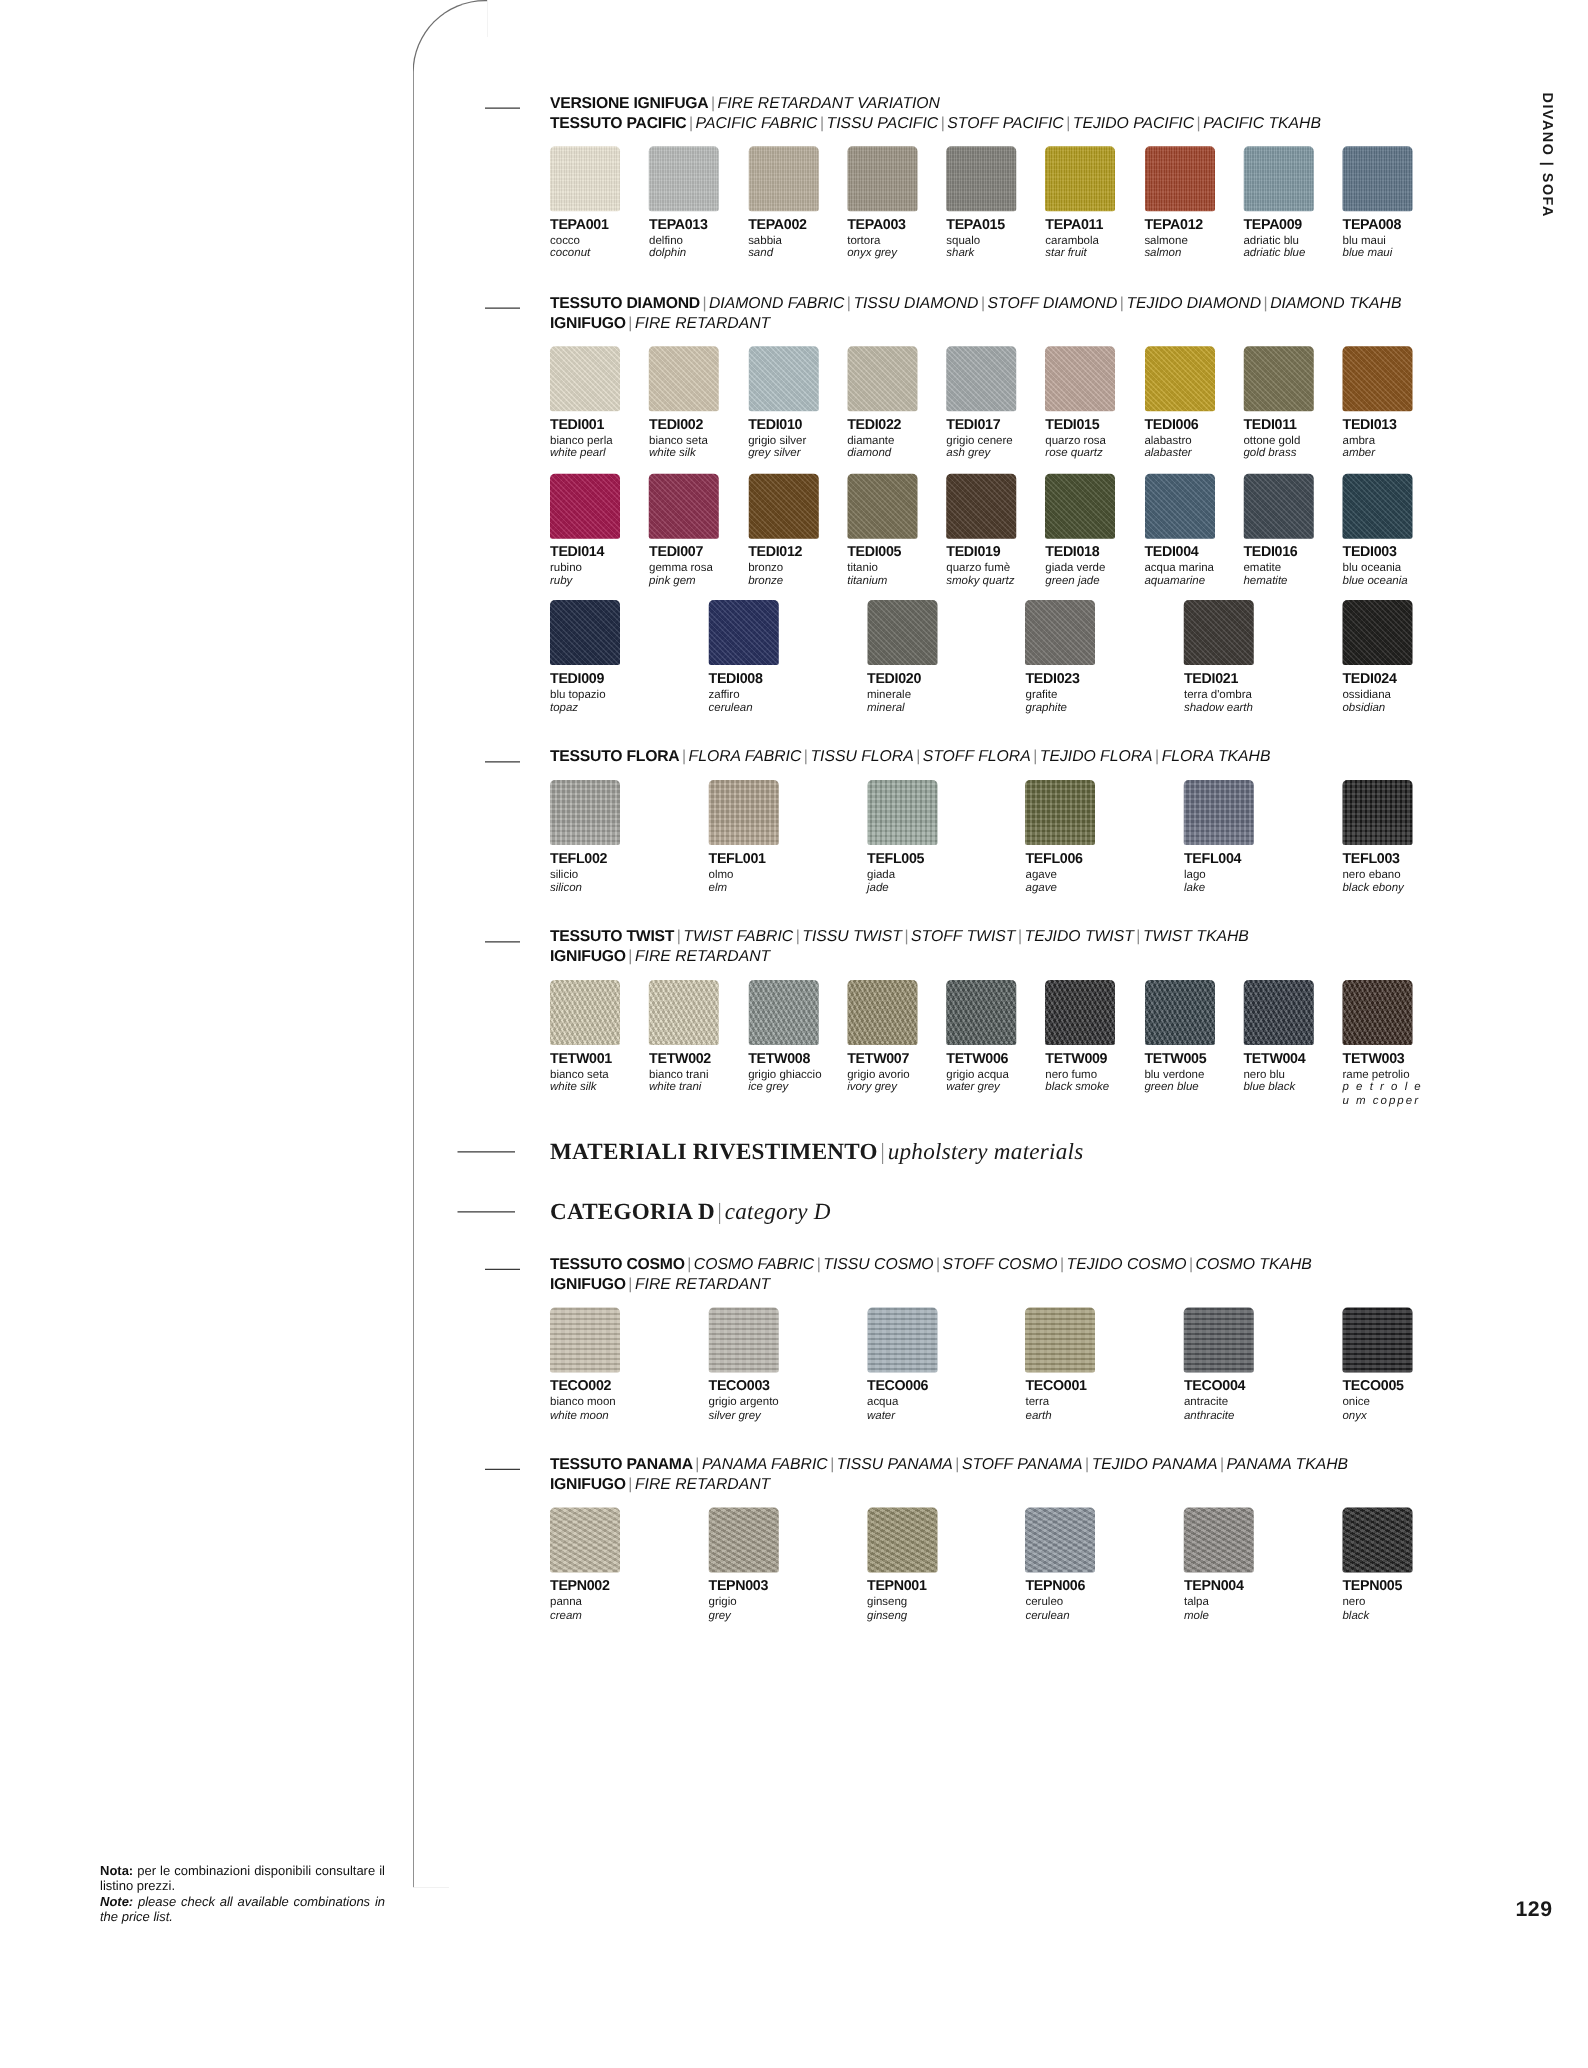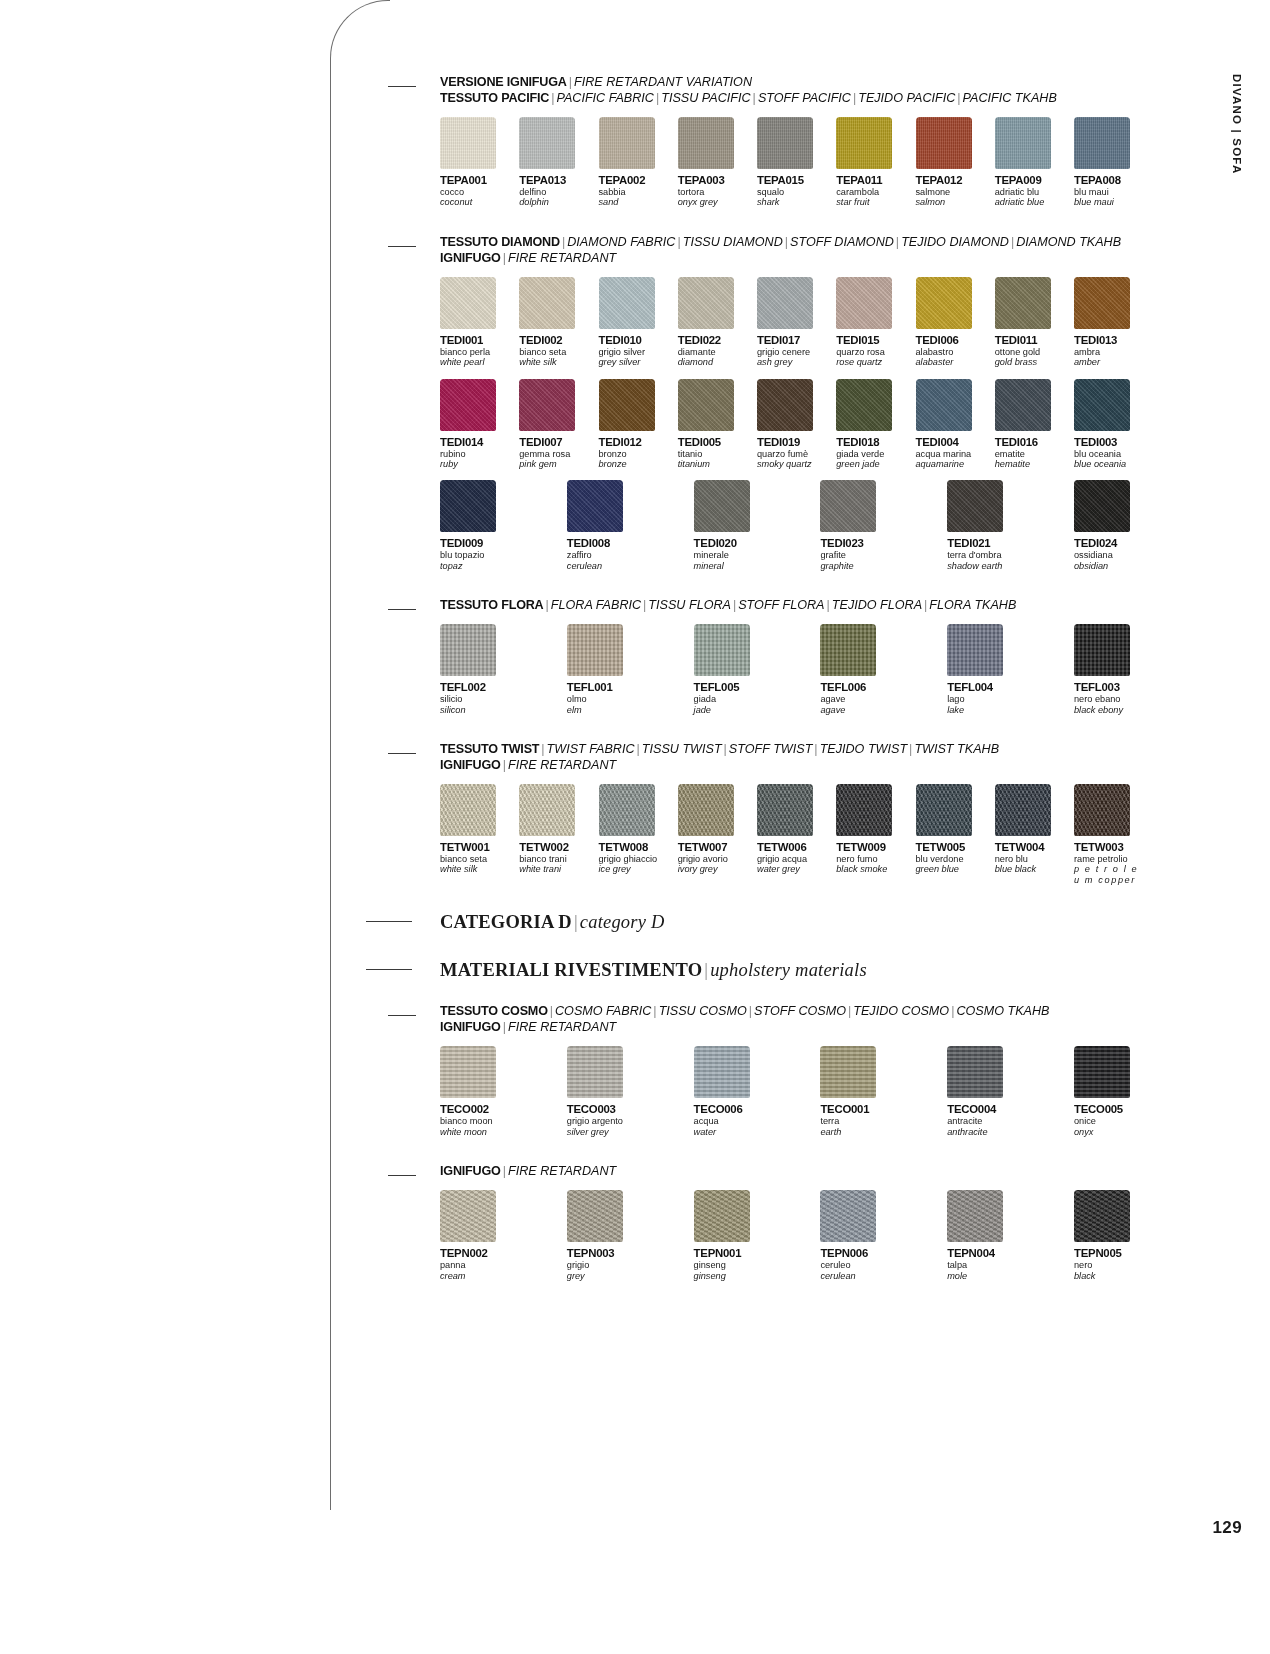--- a/index.html
+++ b/index.html
@@ -574,25 +574,25 @@
               <div class="tex" style="background-image: repeating-linear-gradient(60deg, rgba(255, 255, 255, 0.34) 0px, rgba(255, 255, 255, 0.34) 1.5px, rgba(0, 0, 0, 0.26) 1.5px, rgba(0, 0, 0, 0.26) 3.5px), repeating-linear-gradient(-60deg, rgba(255, 255, 255, 0.3) 0px, rgba(255, 255, 255, 0.3) 1.5px, rgba(0, 0, 0, 0.22) 1.5px, rgba(0, 0, 0, 0.22) 3.5px);"></div>
             </div>
             <div class="code">TETW003</div>
             <div class="name-it">rame petrolio</div>
             <div class="name-en wrap spaced">p e t r o l e u m copper</div>
           </div>
         </div>
       </div>
       <div class="section" style="margin: 26px 0px 22px;">
         <div class="dash long" style="top: 10px;"></div>
-        <div class="heads title-serif"><span class="bd">CATEGORIA D</span><span class="sep">|</span><span class="it">category D</span></div>
+        <div class="heads title-serif"><span class="bd">MATERIALI RIVESTIMENTO</span><span class="sep">|</span><span class="it">upholstery materials</span></div>
       </div>
       <div class="section" style="margin: 26px 0px 22px;">
         <div class="dash long" style="top: 10px;"></div>
-        <div class="heads title-serif"><span class="bd">MATERIALI RIVESTIMENTO</span><span class="sep">|</span><span class="it">upholstery materials</span></div>
+        <div class="heads title-serif"><span class="bd">CATEGORIA D</span><span class="sep">|</span><span class="it">category D</span></div>
       </div>
       <div class="section" style="margin-bottom: 26px;">
         <div class="dash"></div>
         <div class="heads">
           <div class="head-line"><span class="bd">TESSUTO COSMO</span><span class="sep">|</span><span class="it">COSMO FABRIC</span><span class="sep">|</span><span class="it">TISSU COSMO</span><span class="sep">|</span><span class="it">STOFF COSMO</span><span class="sep">|</span><span class="it">TEJIDO COSMO</span><span class="sep">|</span><span class="it">COSMO TKAHB</span></div>
           <div class="head-line"><span class="bd">IGNIFUGO</span><span class="sep">|</span><span class="it">FIRE RETARDANT</span></div>
         </div>
         <div class="swatch-row">
           <div class="swatch-cell">
             <div class="swatch" style="background: rgb(196, 188, 171);">
@@ -640,20 +640,21 @@
             </div>
             <div class="code">TECO005</div>
             <div class="name-it">onice</div>
             <div class="name-en">onyx</div>
           </div>
         </div>
       </div>
       <div class="section" style="margin-bottom: 26px;">
         <div class="dash"></div>
         <div class="heads">
+          <div class="head-line"><span class="bd">TESSUTO PANAMA</span><span class="sep">|</span><span class="it">PANAMA FABRIC</span><span class="sep">|</span><span class="it">TISSU PANAMA</span><span class="sep">|</span><span class="it">STOFF PANAMA</span><span class="sep">|</span><span class="it">TEJIDO PANAMA</span><span class="sep">|</span><span class="it">PANAMA TKAHB</span></div>
           <div class="head-line"><span class="bd">IGNIFUGO</span><span class="sep">|</span><span class="it">FIRE RETARDANT</span></div>
         </div>
         <div class="swatch-row">
           <div class="swatch-cell">
             <div class="swatch" style="background: rgb(197, 189, 168);">
               <div class="tex" style="background-image: repeating-linear-gradient(30deg, rgba(255, 255, 255, 0.3) 0px, rgba(255, 255, 255, 0.3) 2px, rgba(0, 0, 0, 0.24) 2px, rgba(0, 0, 0, 0.24) 4px), repeating-linear-gradient(-30deg, rgba(255, 255, 255, 0.22) 0px, rgba(255, 255, 255, 0.22) 2px, rgba(0, 0, 0, 0.18) 2px, rgba(0, 0, 0, 0.18) 4px);"></div>
             </div>
             <div class="code">TEPN002</div>
             <div class="name-it">panna</div>
             <div class="name-en">cream</div>
@@ -695,16 +696,22 @@
               <div class="tex" style="background-image: repeating-linear-gradient(30deg, rgba(255, 255, 255, 0.3) 0px, rgba(255, 255, 255, 0.3) 2px, rgba(0, 0, 0, 0.24) 2px, rgba(0, 0, 0, 0.24) 4px), repeating-linear-gradient(-30deg, rgba(255, 255, 255, 0.22) 0px, rgba(255, 255, 255, 0.22) 2px, rgba(0, 0, 0, 0.18) 2px, rgba(0, 0, 0, 0.18) 4px);"></div>
             </div>
             <div class="code">TEPN005</div>
             <div class="name-it">nero</div>
             <div class="name-en">black</div>
           </div>
         </div>
       </div>
     </div>
 
+  <div class="note">
+    <div><b>Nota:</b>
+      <span>per le combinazioni disponibili consultare il listino prezzi.</span></div>
+    <div class="it"><b>Note:</b>
+      <span>please check all available combinations in the price list.</span></div>
+  </div>
 
   <div class="page-number">129</div>
 
 </div>
 
 </body></html>

